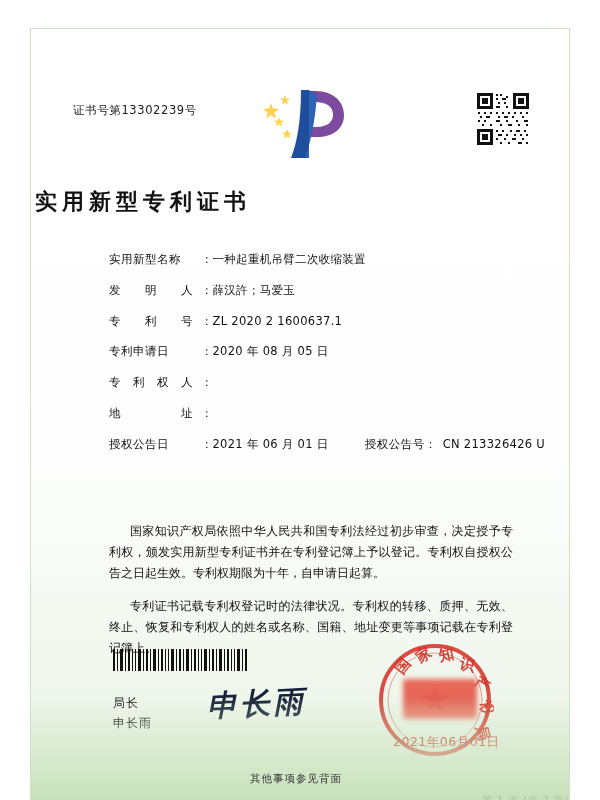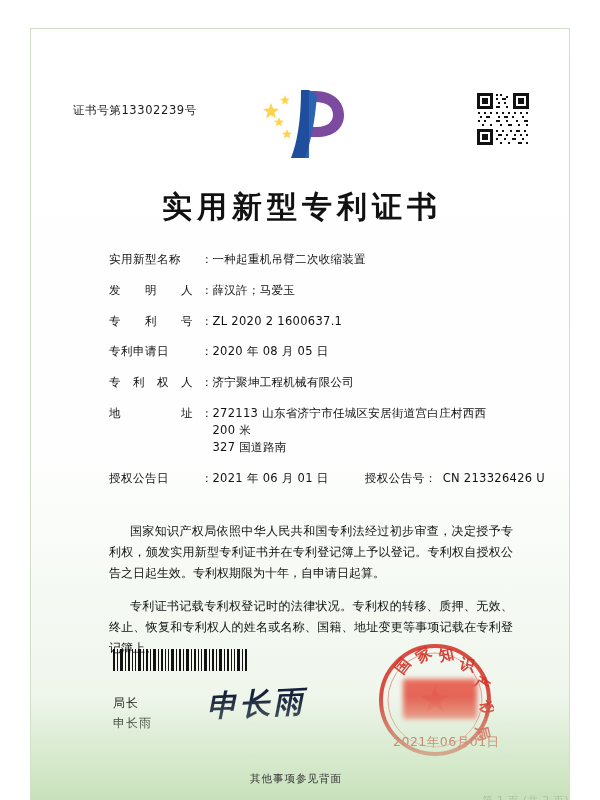--- a/index.html
+++ b/index.html
@@ -71,23 +71,22 @@
     width: 110px;
     height: 74px;
   }
 
   
   .doc-title {
     position: absolute;
     left: 4px;
     right: 0;
     top: 158px;
-    text-align: center;
     font-family: "DejaVu Serif", "Liberation Serif", serif;
-    font-size: 30px;
+    font-size: 22px;
     font-weight: bold;
     letter-spacing: 5px;
     color: #111;
   }
 
   
   .fields {
     position: absolute;
     left: 78px;
     top: 222px;
@@ -364,33 +363,28 @@
       </div>
 
       <div class="field-row">
         <div class="field-label spread">
           <span>专</span>
           <span>利</span>
           <span>权</span>
           <span>人</span>
         </div>
         <div class="field-colon">：</div>
-        <div class="field-value">济宁聚坤工程机械有限公司</div>
       </div>
 
       <div class="field-row">
         <div class="field-label spread">
           <span>地</span>
           <span>址</span>
         </div>
         <div class="field-colon">：</div>
-        <div class="field-value">
-          <span>272113 山东省济宁市任城区安居街道宫白庄村西西 200 米</span>
-          <span class="line2">327 国道路南</span>
-        </div>
       </div>
 
       <div class="field-row two-col">
         <div class="field-label">授权公告日</div>
         <div class="field-colon">：</div>
         <div class="field-value">2021 年 06 月 01 日</div>
         <div class="sub-label">授权公告号：</div>
         <div class="sub-value">CN 213326426 U</div>
       </div>
 

